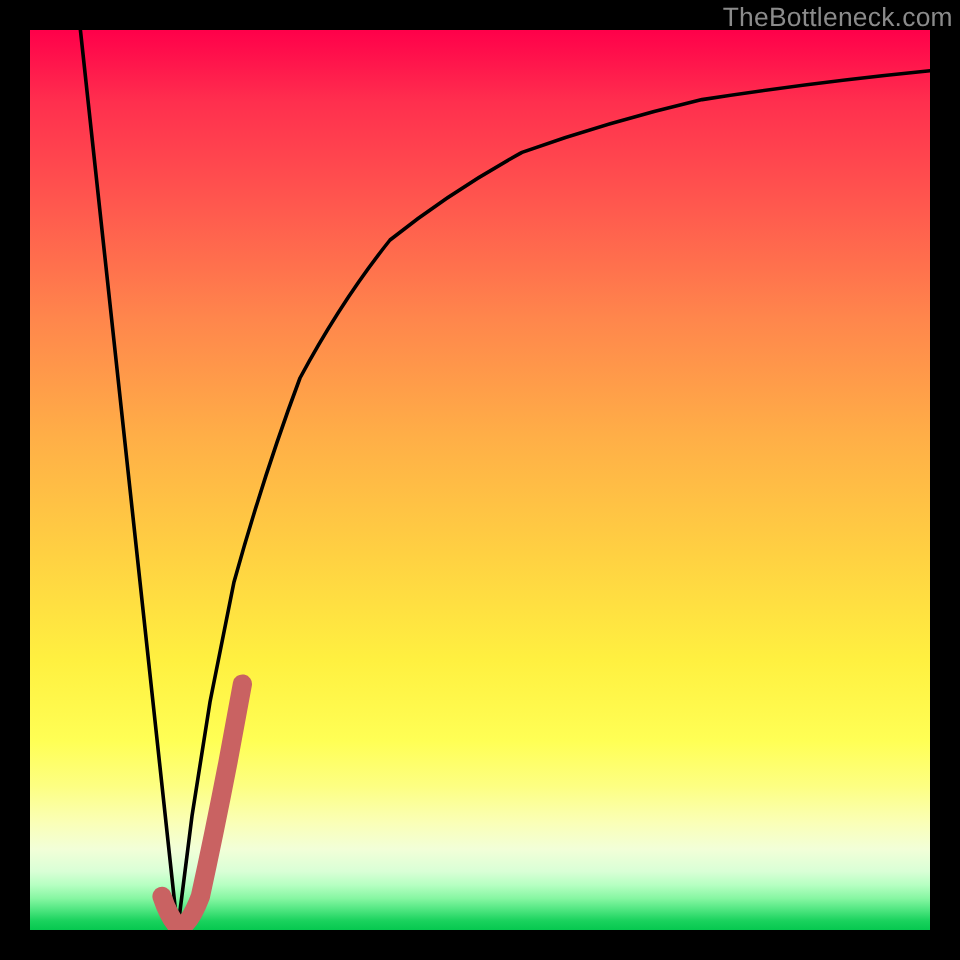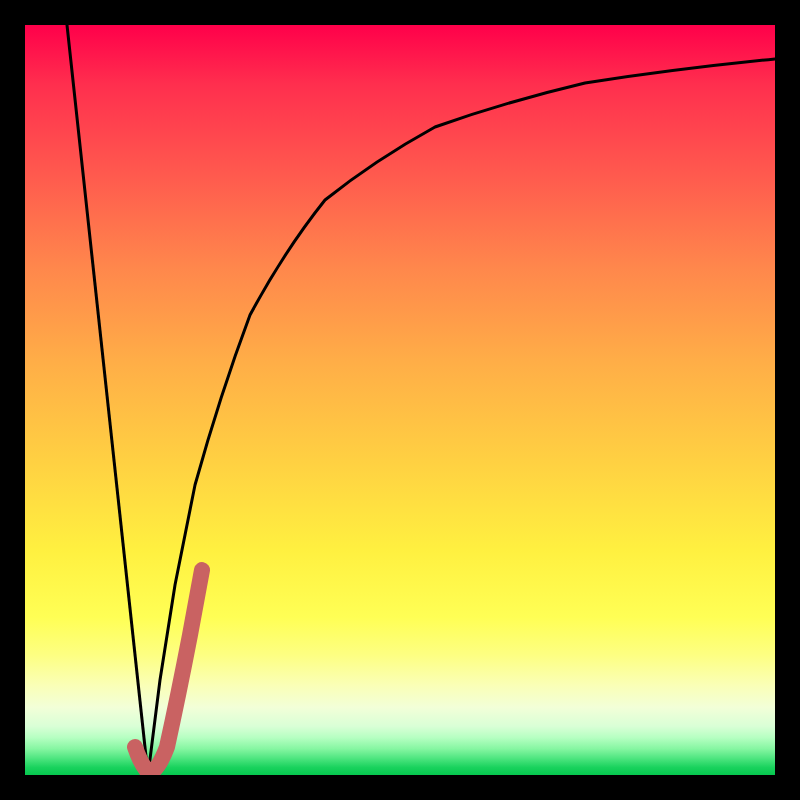--- a/index.html
+++ b/index.html
@@ -92,13 +92,14 @@
                Q 650 44 750 34" fill="none" stroke="#000" stroke-width="3" stroke-linecap="round"></path>
 
       <path d="M 110 722
                Q 116 740 124 748
                Q 133 746 142 722
                Q 153 672 165 610
                L 177 545" fill="none" stroke="#c96262" stroke-width="16" stroke-linecap="round" stroke-linejoin="round"></path>
     </svg>
   </div>
 
+  <div class="watermark">TheBottleneck.com</div>
 </div>
 
 </body></html>

